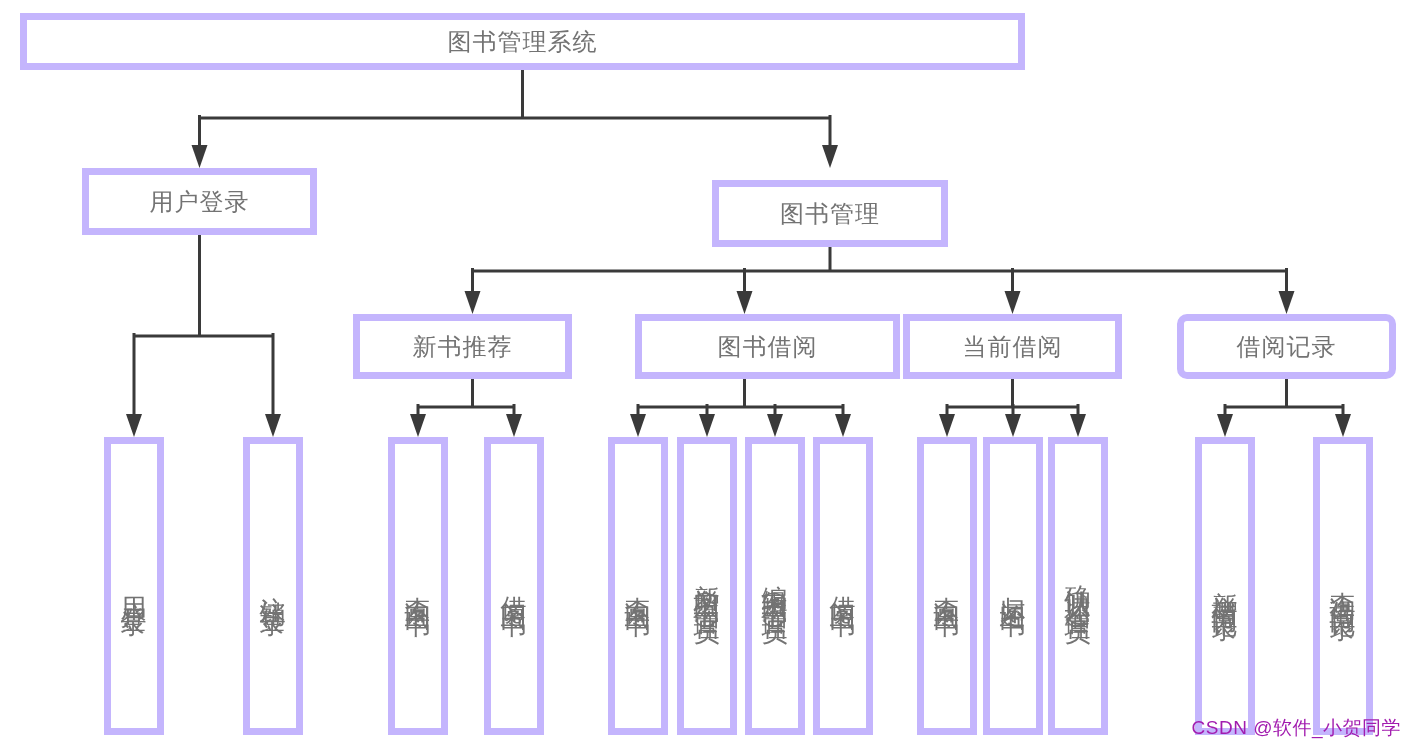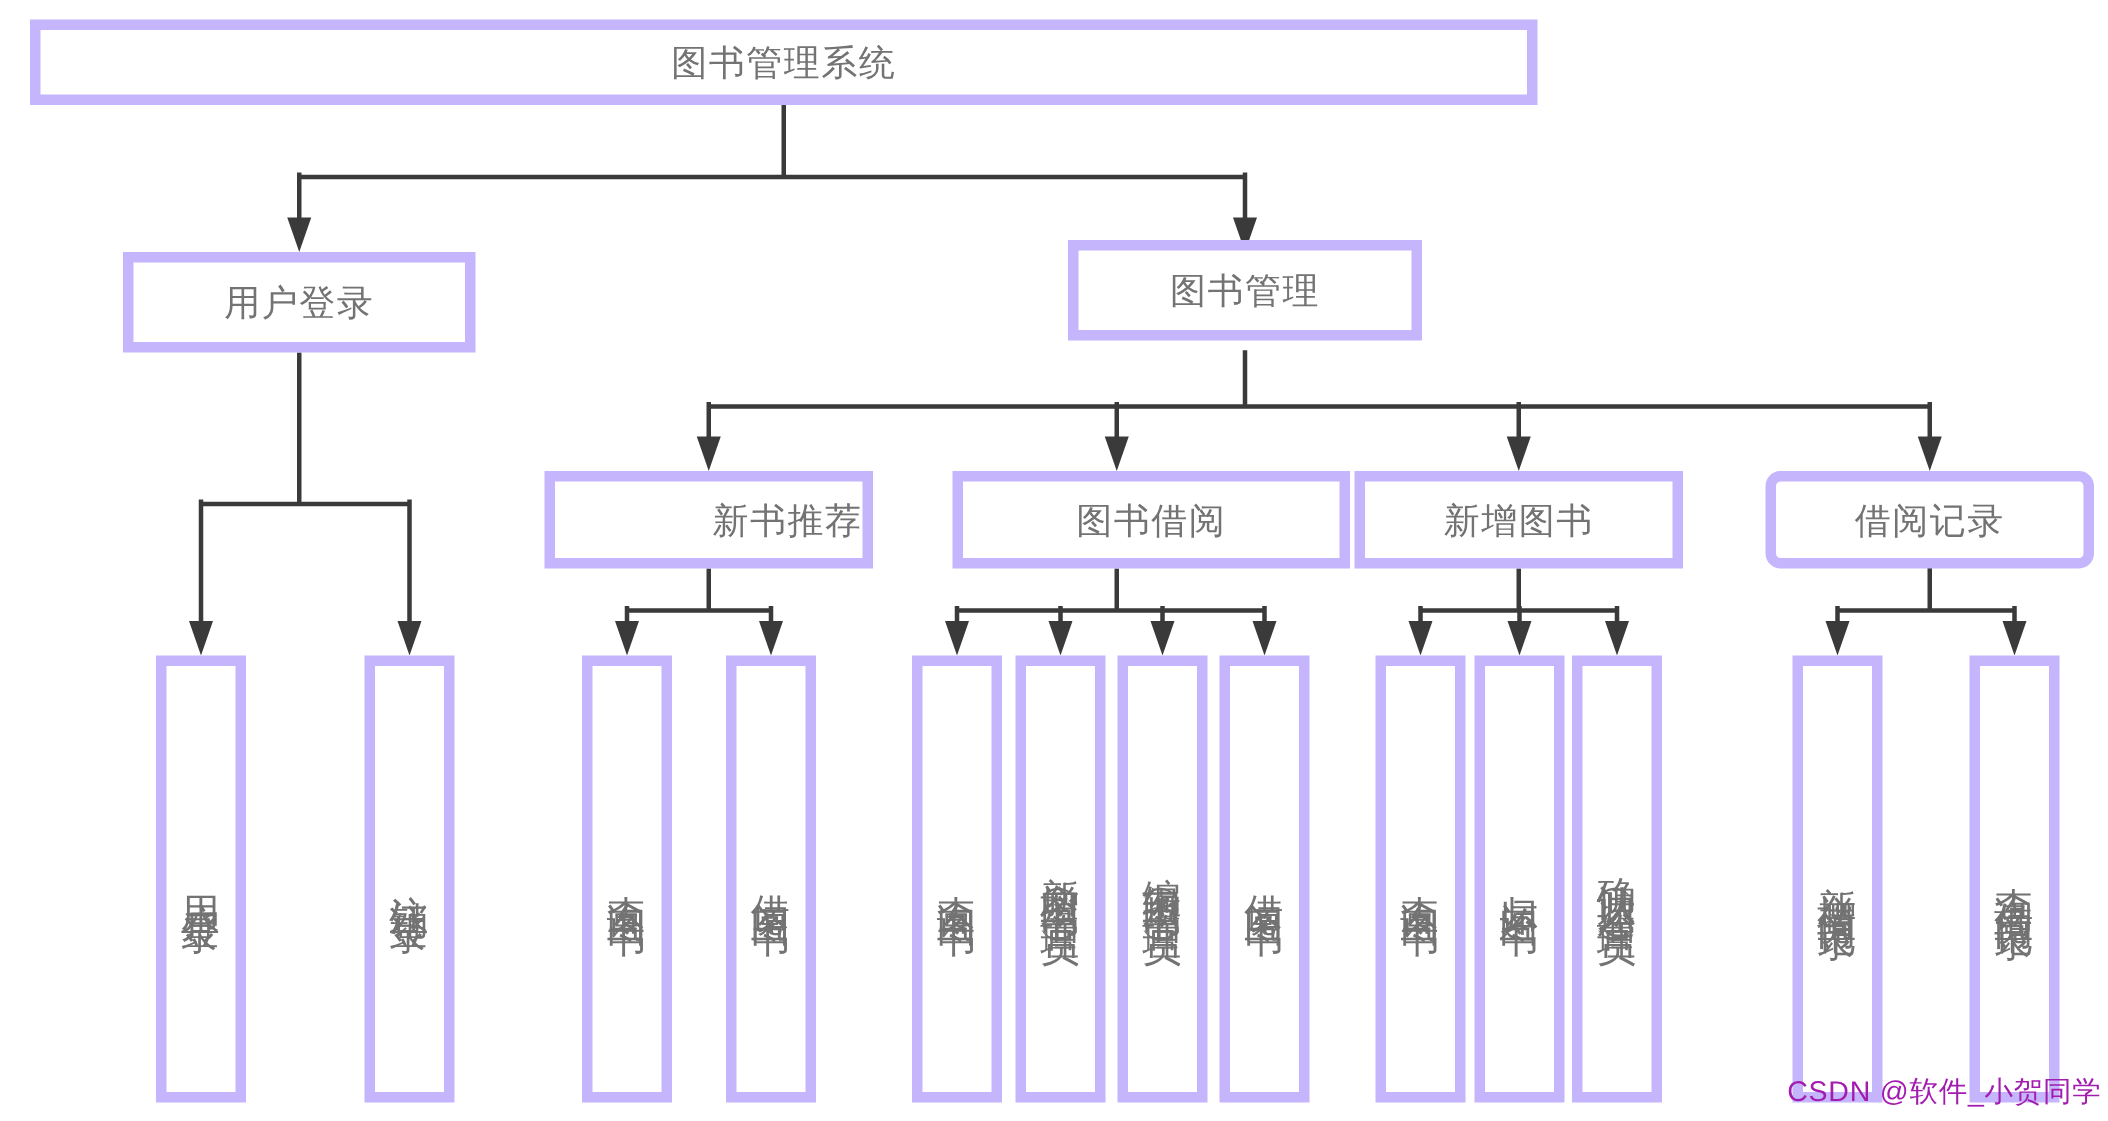--- a/index.html
+++ b/index.html
@@ -96,32 +96,32 @@
     </g>
   </svg>
 
   <div class="box" style="left:20px;top:13px;width:1005px;height:57px;">
     <span class="h-label">图书管理系统</span>
   </div>
 
   <div class="box" style="left:82px;top:168px;width:235px;height:67px;">
     <span class="h-label">用户登录</span>
   </div>
-  <div class="box" style="left:712px;top:160px;width:236px;height:67px;">
+  <div class="box" style="left:712px;top:180px;width:236px;height:67px;">
     <span class="h-label">图书管理</span>
   </div>
 
-  <div class="box" style="left:363px;top:314px;width:219px;height:65px;justify-content:flex-end;">
+  <div class="box" style="left:353px;top:314px;width:219px;height:65px;">
     <span class="h-label">新书推荐</span>
   </div>
   <div class="box" style="left:635px;top:314px;width:265px;height:65px;">
     <span class="h-label">图书借阅</span>
   </div>
   <div class="box" style="left:903px;top:314px;width:219px;height:65px;">
-    <span class="h-label">新增图书</span>
+    <span class="h-label">当前借阅</span>
   </div>
   <div class="box" style="left:1177px;top:314px;width:219px;height:65px;border-radius:10px;">
     <span class="h-label">借阅记录</span>
   </div>
 
   <div class="box" style="left:104px;top:437px;width:60px;height:298px;">
     <span class="v-label">用户登录</span>
   </div>
   <div class="box" style="left:243px;top:437px;width:60px;height:298px;">
     <span class="v-label">注销登录</span>

